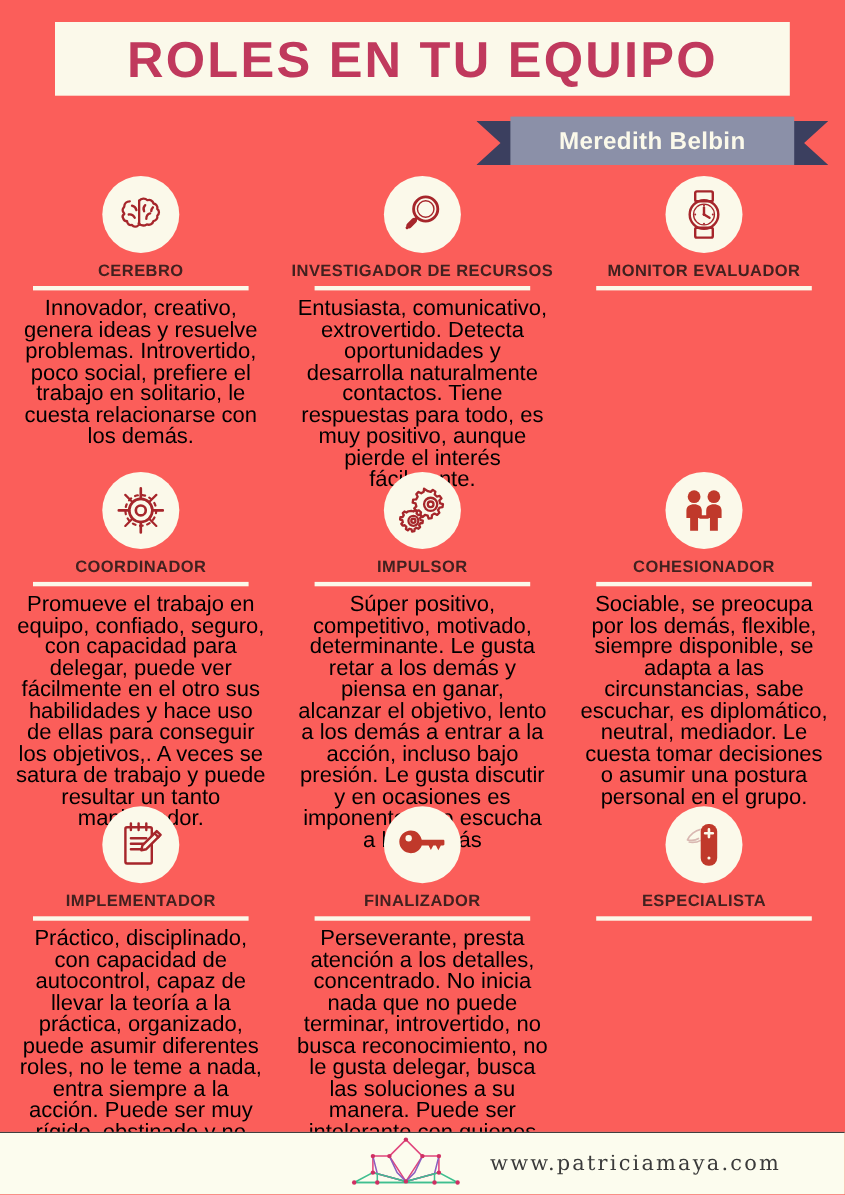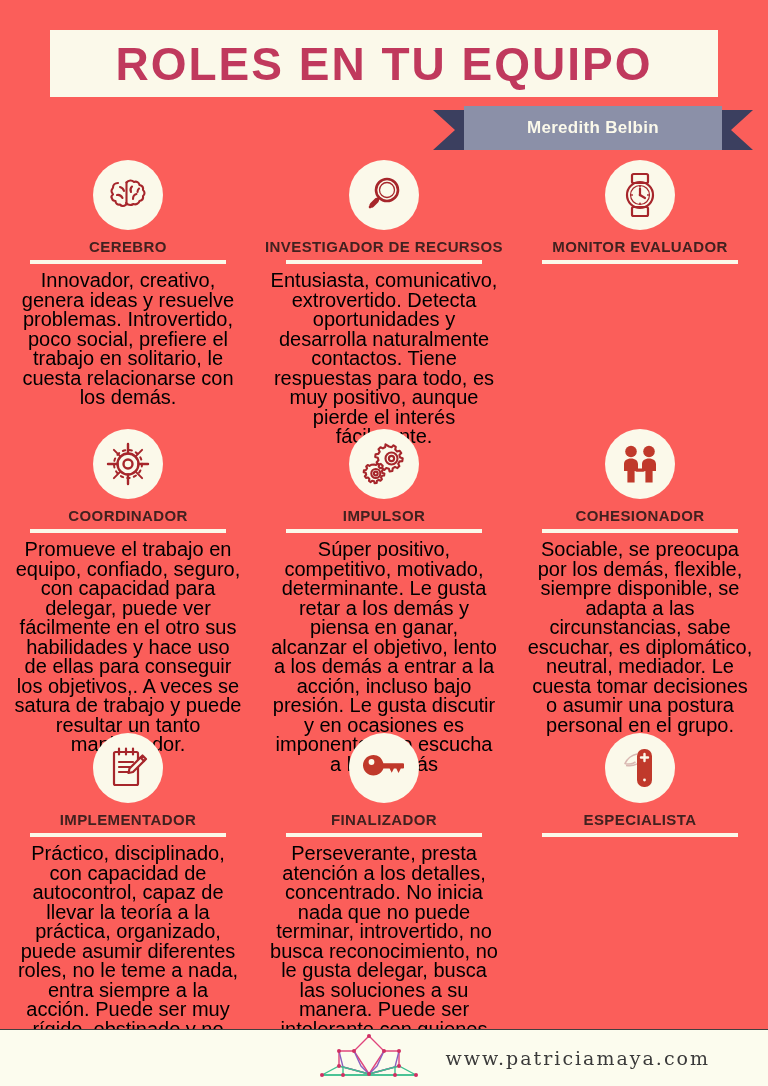--- a/index.html
+++ b/index.html
@@ -7,21 +7,21 @@
     width:768px;height:1086px;
     background:#fb5e5a;
     font-family:"Liberation Sans", sans-serif;
     overflow:hidden;
     position:relative;
   }
   .page{width:768px;height:1086px;position:relative;}
 
   
   .title-bar{
-    position:absolute;left:50px;top:30px;width:668px;height:67px;
+    position:absolute;left:50px;top:20px;width:668px;height:67px;
     background:#fbf9ea;
     display:flex;align-items:center;justify-content:center;text-align:center;
   }
   .title-text{
     color:#c0395d;
     font-size:46px;
     font-weight:bold;
     letter-spacing:2px;
     line-height:1;
     font-family:"Liberation Sans", sans-serif;
@@ -39,21 +39,21 @@
     position:absolute;top:32px;height:12px;width:40px;background:#e8603f;
   }
   .ribbon-shadow-l{left:31px;clip-path:polygon(0 0,100% 0,100% 100%);}
   .ribbon-shadow-r{right:31px;clip-path:polygon(0 0,100% 0,0 100%);}
   .ribbon-band{
     position:absolute;left:31px;top:0;width:258px;height:44px;
     background:#8b90a8;
     display:flex;align-items:center;justify-content:center;
   }
   .ribbon-label{
-    color:#fbf9ea;font-size:17px;font-weight:bold;letter-spacing:0.3px;
+    color:#fbf9ea;font-size:22px;font-weight:bold;letter-spacing:0.3px;
   }
 
   
   .grid{
     position:absolute;left:0;top:160px;width:768px;
     display:grid;
     grid-template-columns:256px 256px 256px;
   }
   .cell{
     box-sizing:border-box;

